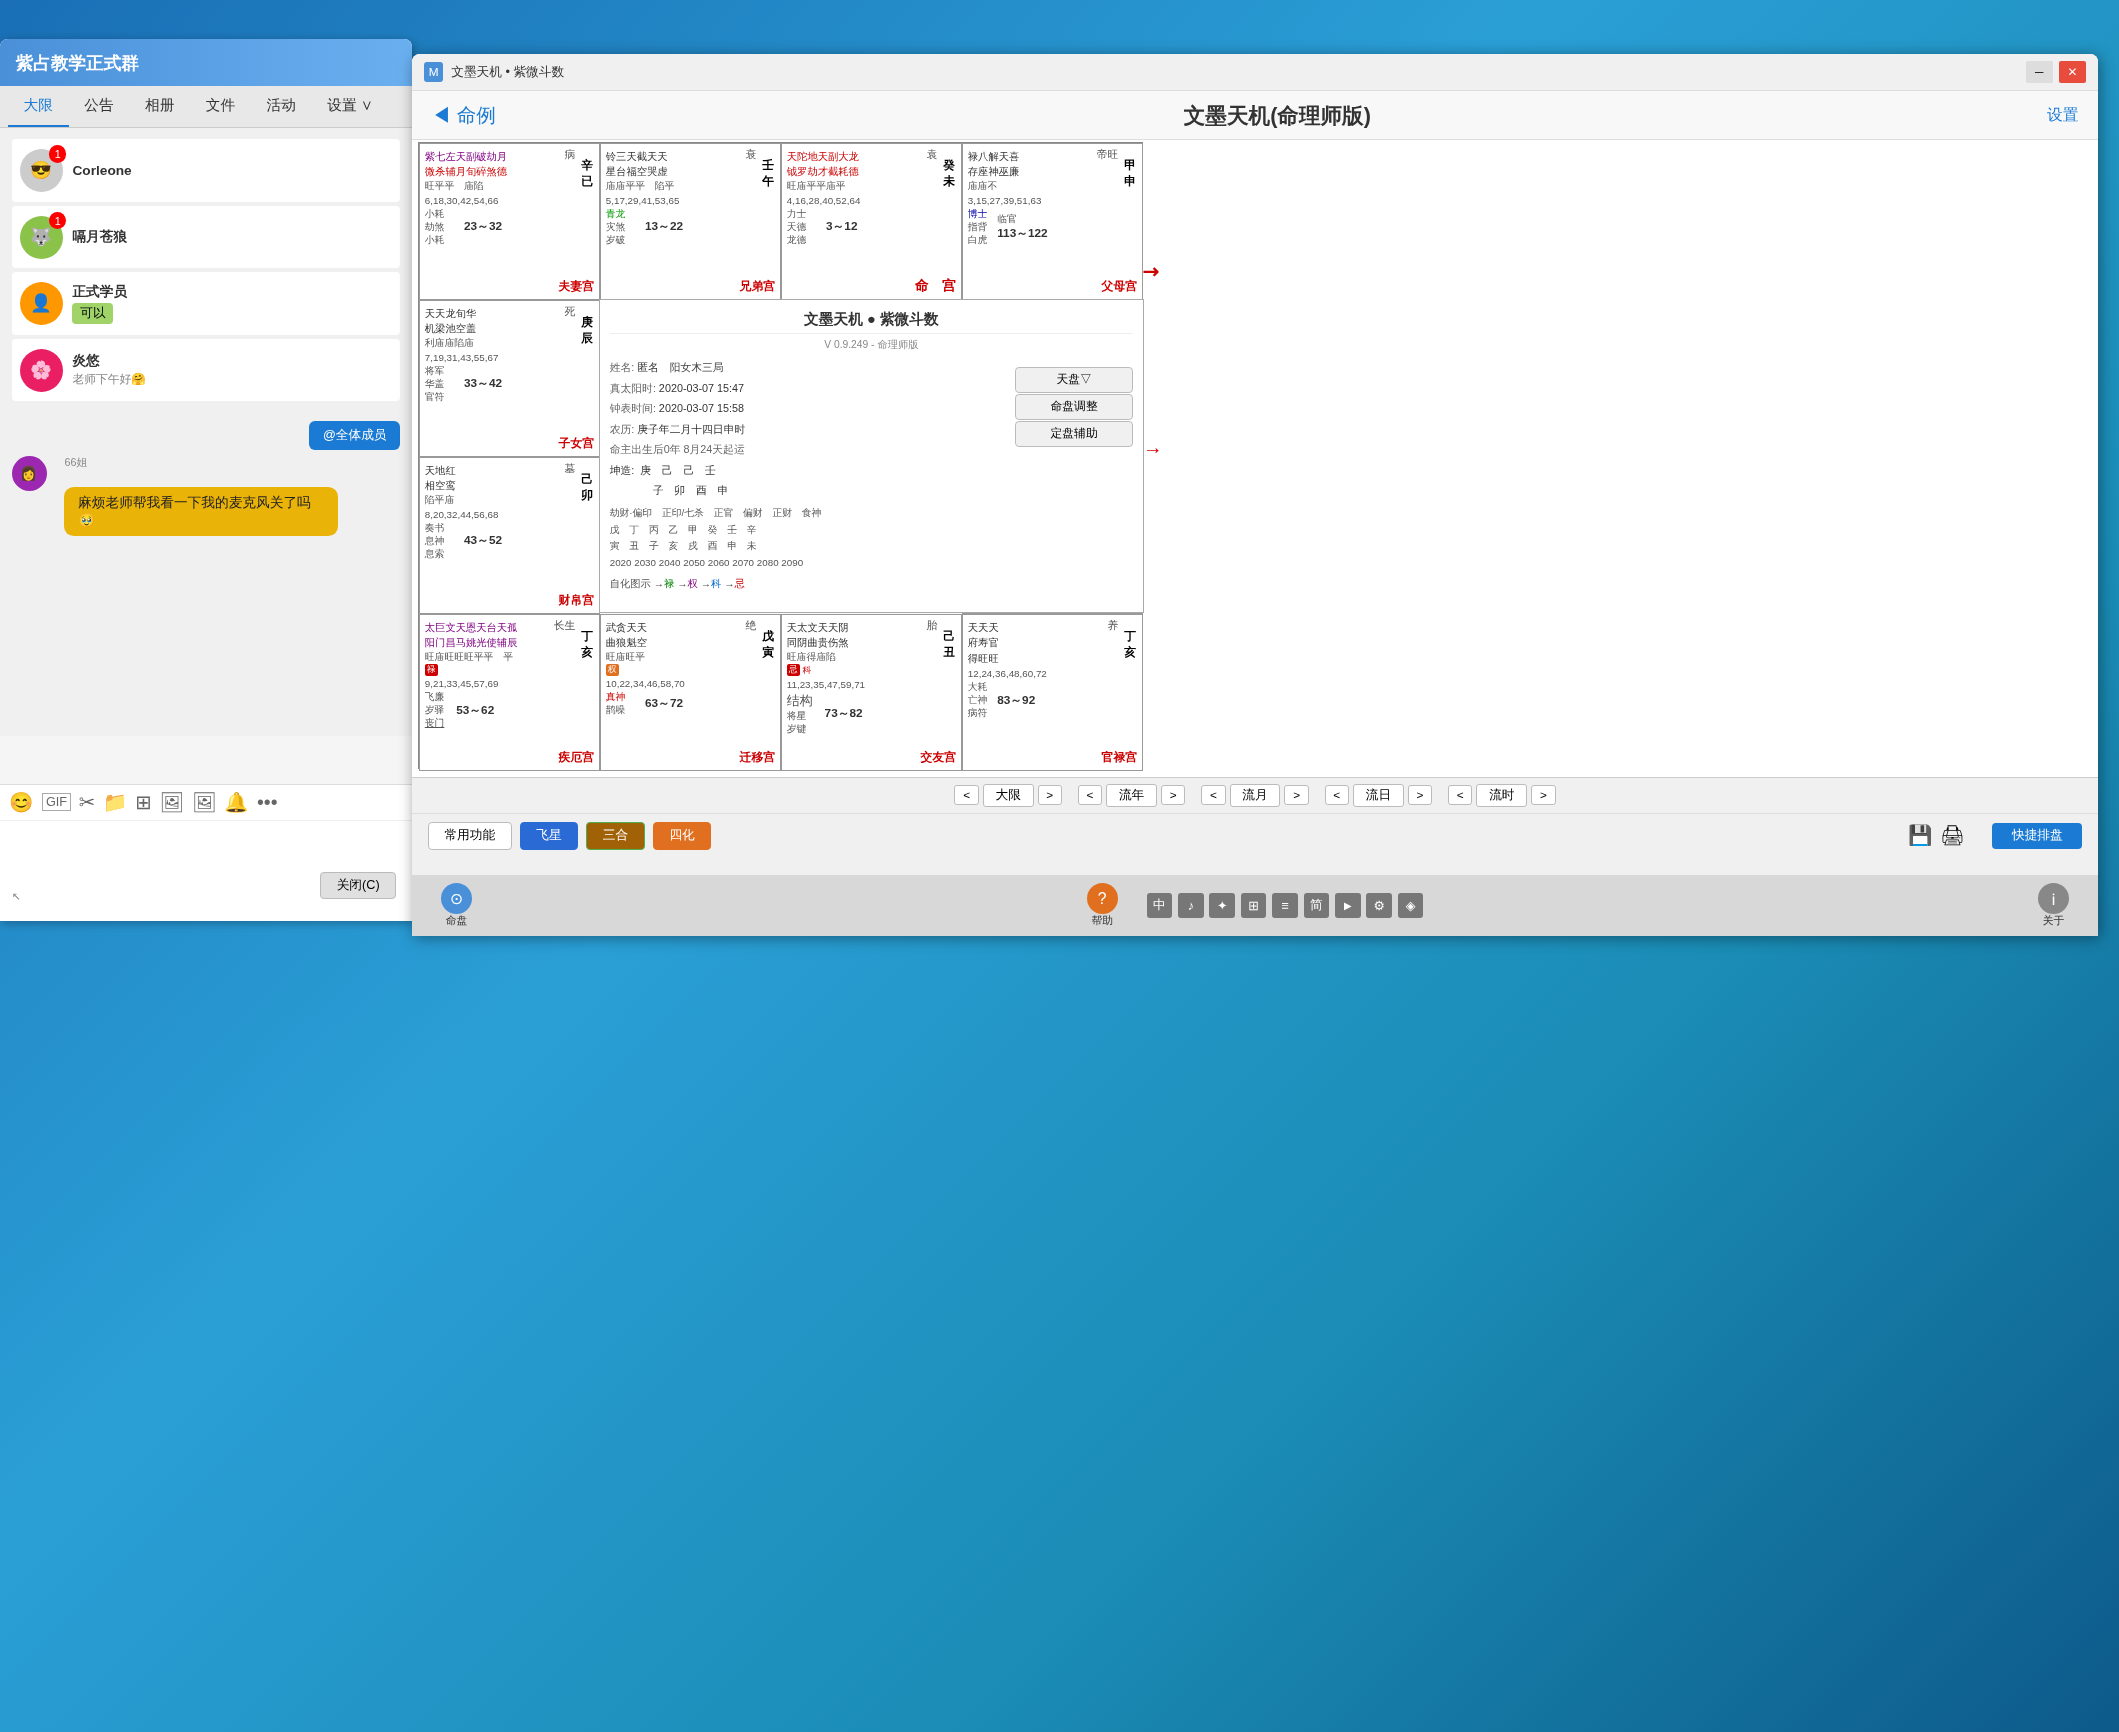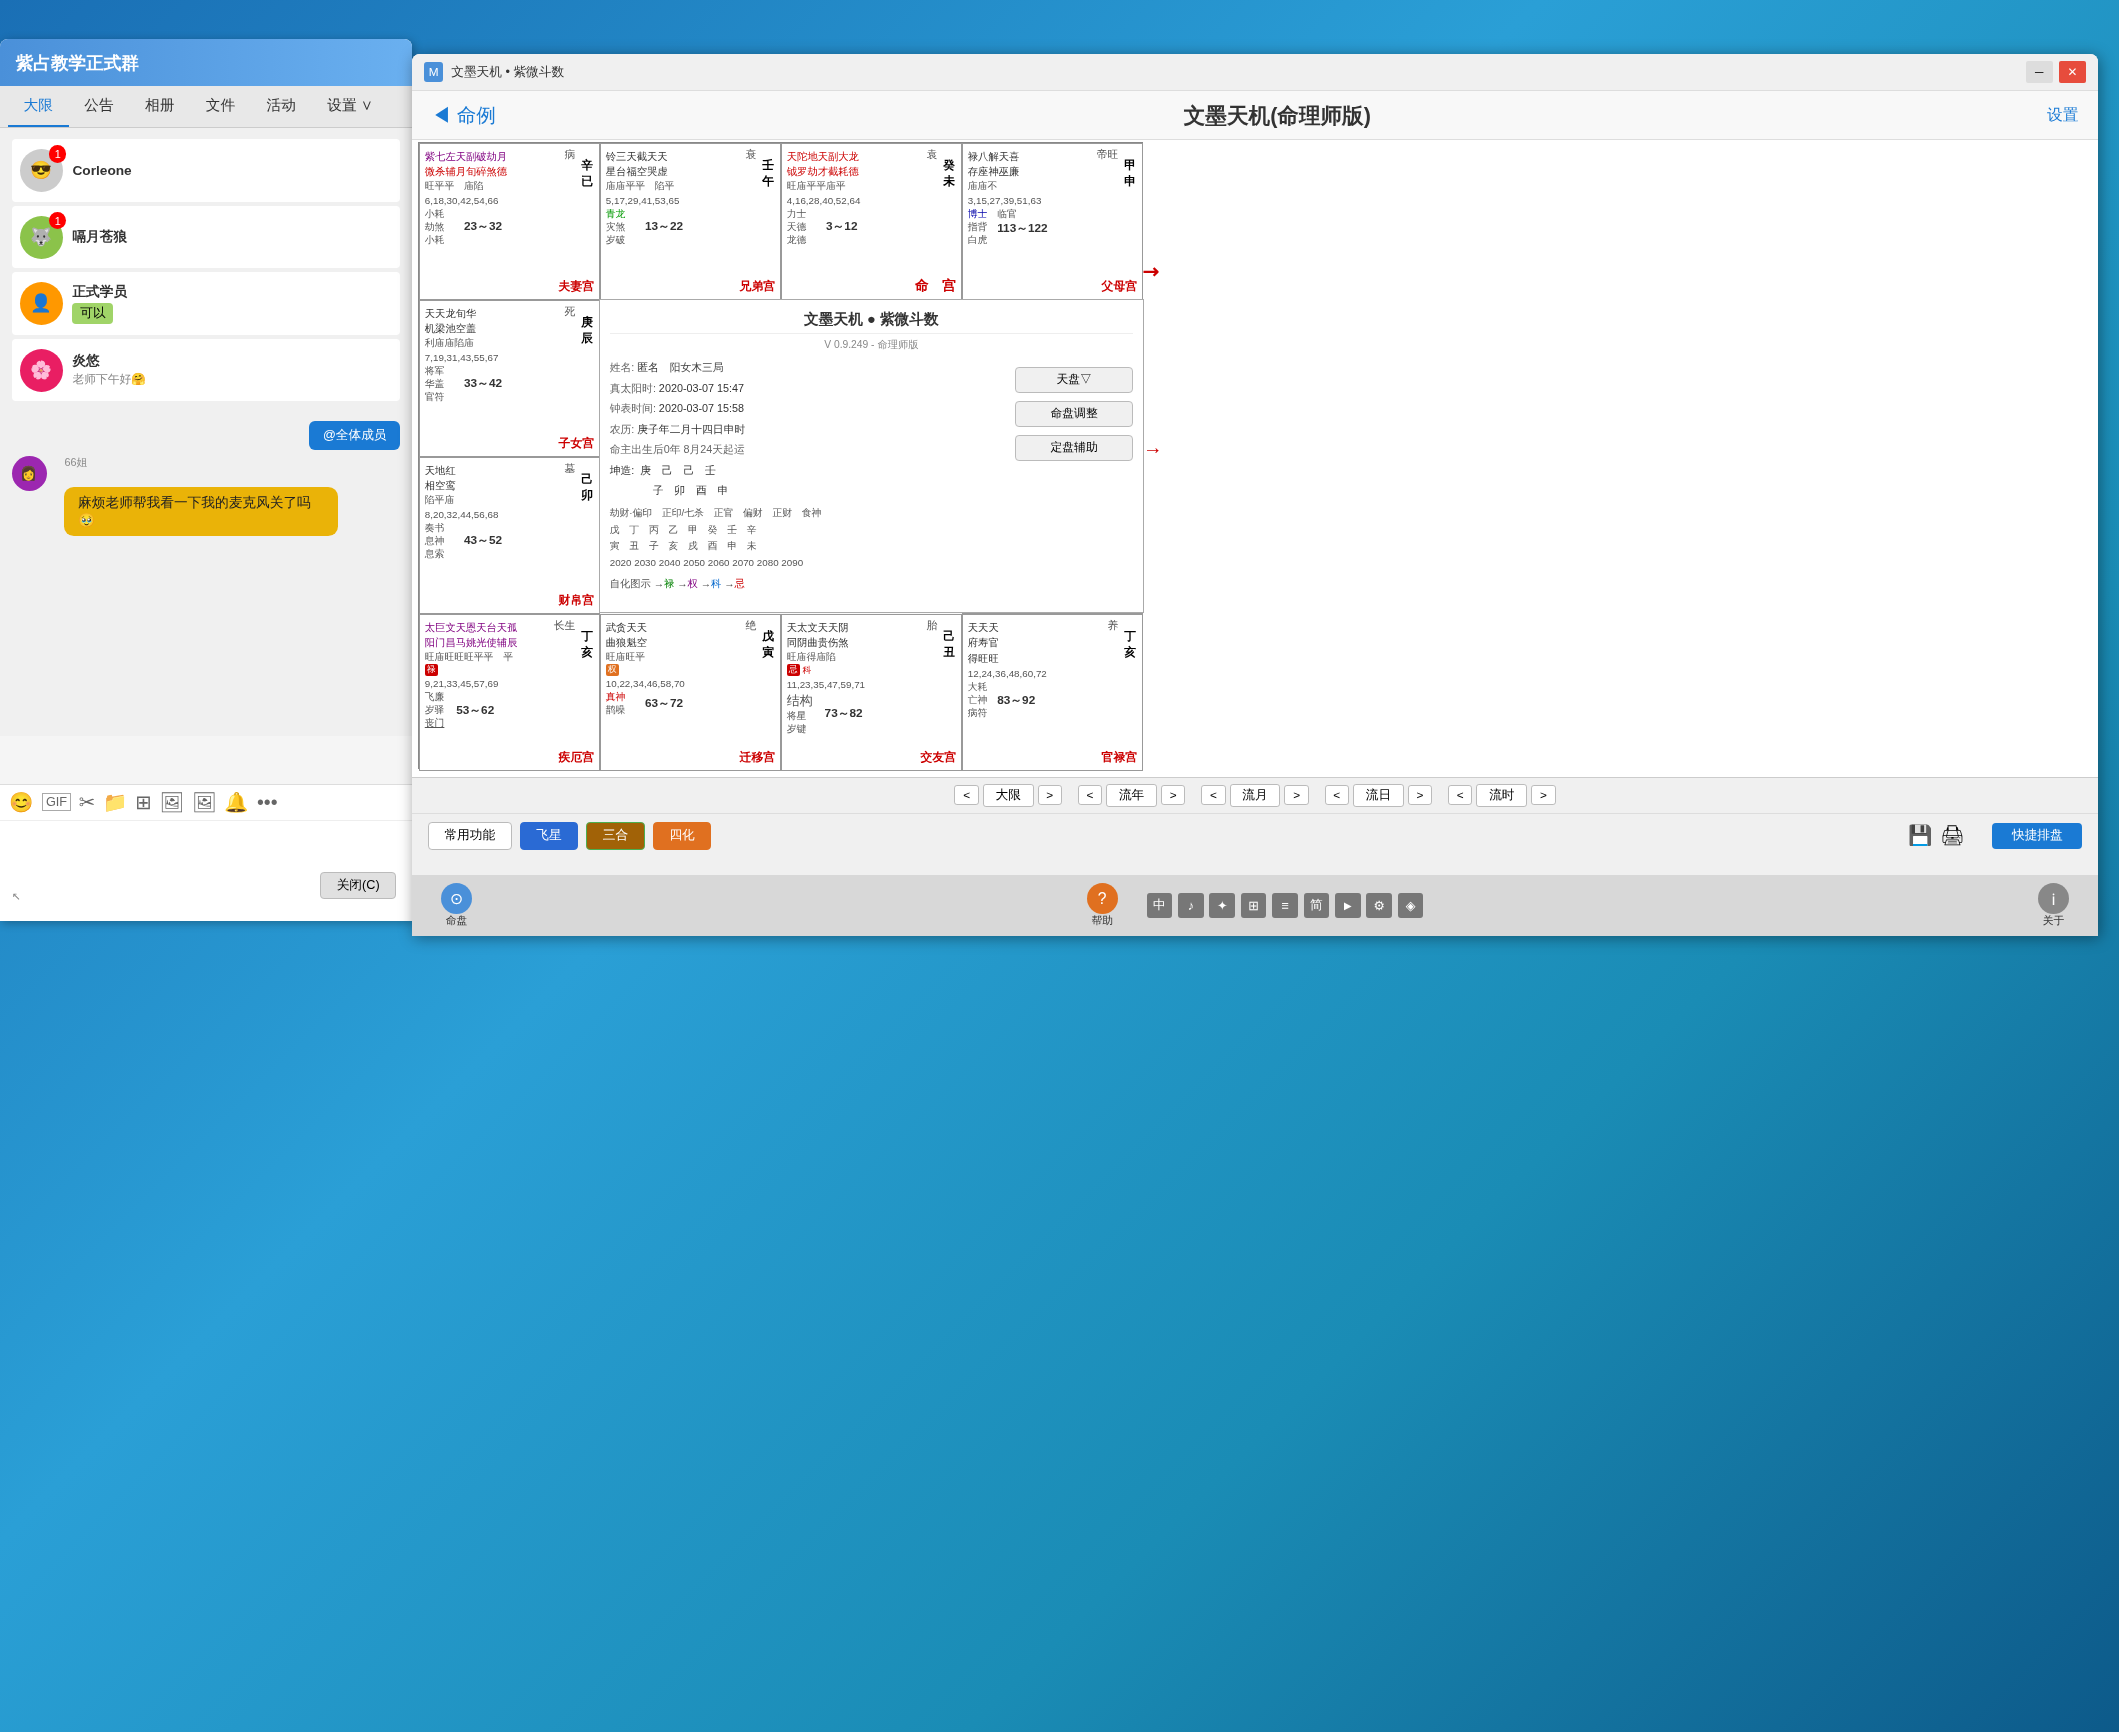--- a/index.html
+++ b/index.html
@@ -478,21 +478,21 @@
         <div style="position:absolute;top:13.7px;right:5.9px;font-size:11.8px;font-weight:bold;">癸<br>未</div>
       </div>
 
       <div class="cell">
         <div class="cell-stars">
           <span class="star-normal">禄八解天喜</span><br>
           <span class="star-normal">存座神巫廉</span>
         </div>
         <div style="font-size:9.8px;color:#555;">庙庙不</div>
         <div class="cell-nums">3,15,27,39,51,63</div>
-        <div style="display:flex;gap:9.8px;">
+        <div style="display:flex;gap:9.8px;align-items:center;">
           <div>
             <div style="font-size:9.8px;color:#0000aa;">博士</div>
             <div style="font-size:9.8px;color:#555;">指背</div>
             <div style="font-size:9.8px;color:#555;">白虎</div>
           </div>
           <div>
             <div style="font-size:9.8px;color:#555;">临官</div>
             <div class="cell-range">113～122</div>
           </div>
         </div>
@@ -707,21 +707,21 @@
           <div style="font-size:9.8px;color:#555;margin-top:3.9px;line-height:1.7;">
             <div>劫财·偏印　正印/七杀　正官　偏财　正财　食神</div>
             <div>戊　丁　丙　乙　甲　癸　壬　辛</div>
             <div>寅　丑　子　亥　戌　酉　申　未</div>
             <div>2020 2030 2040 2050 2060 2070 2080 2090</div>
           </div>
           <div style="font-size:10.3px;color:#555;margin-top:5.9px;">
             自化图示 →<span style="color:green;">禄</span> →<span style="color:purple;">权</span> →<span style="color:#0066cc;">科</span> →<span style="color:#cc0000;">忌</span>
           </div>
         </div>
-        <div style="display:flex;flex-direction:column;gap:8px;padding-top:9.8px;">
+        <div style="display:flex;flex-direction:column;gap:1px;padding-top:9.8px;">
           <button class="modal-btn">天盘▽</button>
           <button class="modal-btn">命盘调整</button>
           <button class="modal-btn">定盘辅助</button>
         </div>
       </div>
     </div>
 
     <div style="position:absolute;left:725px;top:118px;color:#cc0000;font-size:19.6px;font-weight:bold;transform:rotate(45deg);">↗</div>
     <div style="position:absolute;left:725px;top:294px;color:#cc0000;font-size:19.6px;font-weight:bold;">→</div>
 

